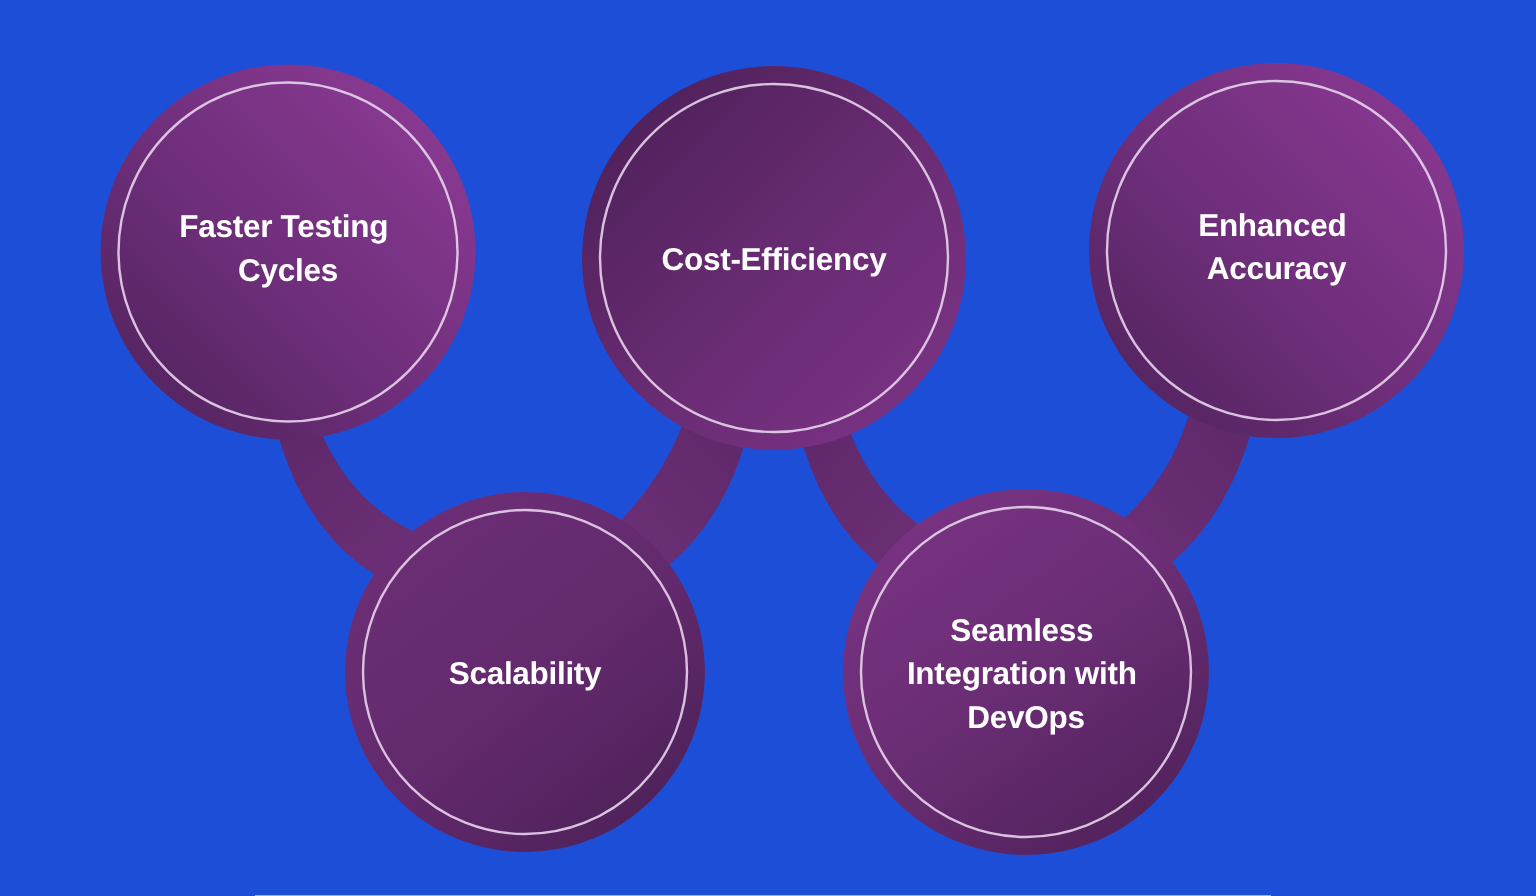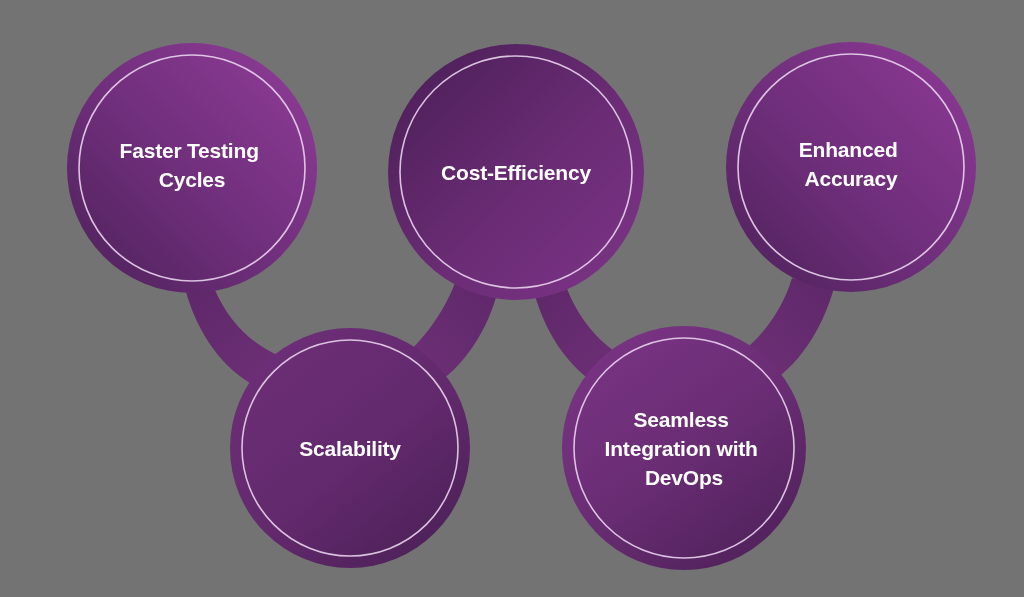--- a/index.html
+++ b/index.html
@@ -11,21 +11,21 @@
   body {
     width: 1024px;
     height: 597px;
     overflow: hidden;
     font-family: "Liberation Sans", sans-serif;
   }
   #diagram-root {
     position: relative;
     width: 1024px;
     height: 597px;
-    background: #737373;
+    background: #1d4ed8;
   }
   #diagram-svg {
     position: absolute;
     top: 0;
     left: 0;
     width: 1024px;
     height: 597px;
     display: block;
   }
   .node-label {

